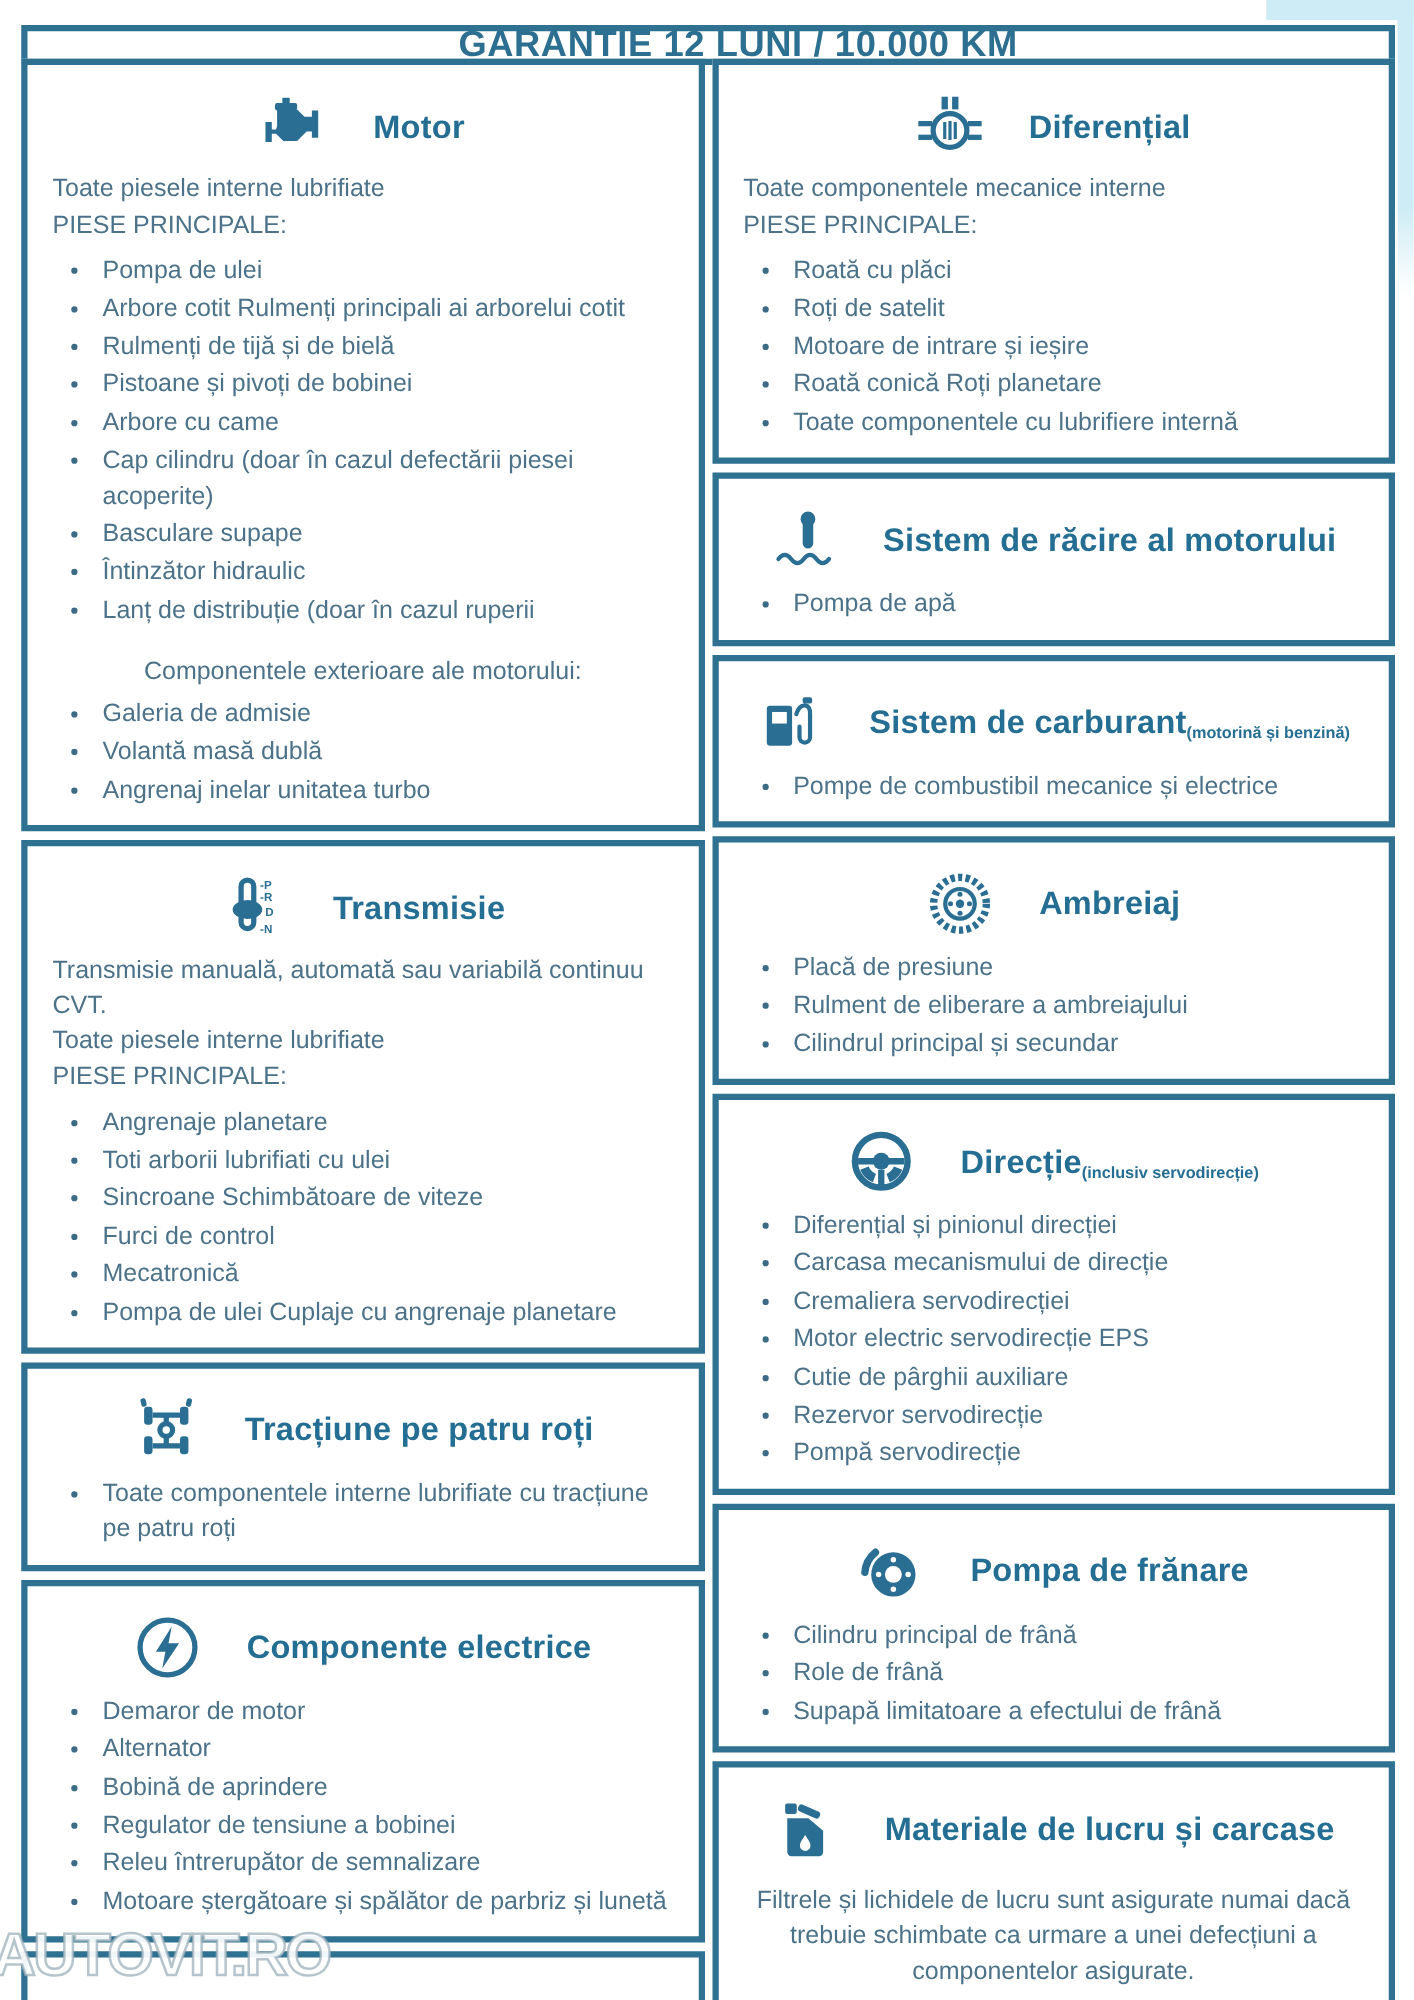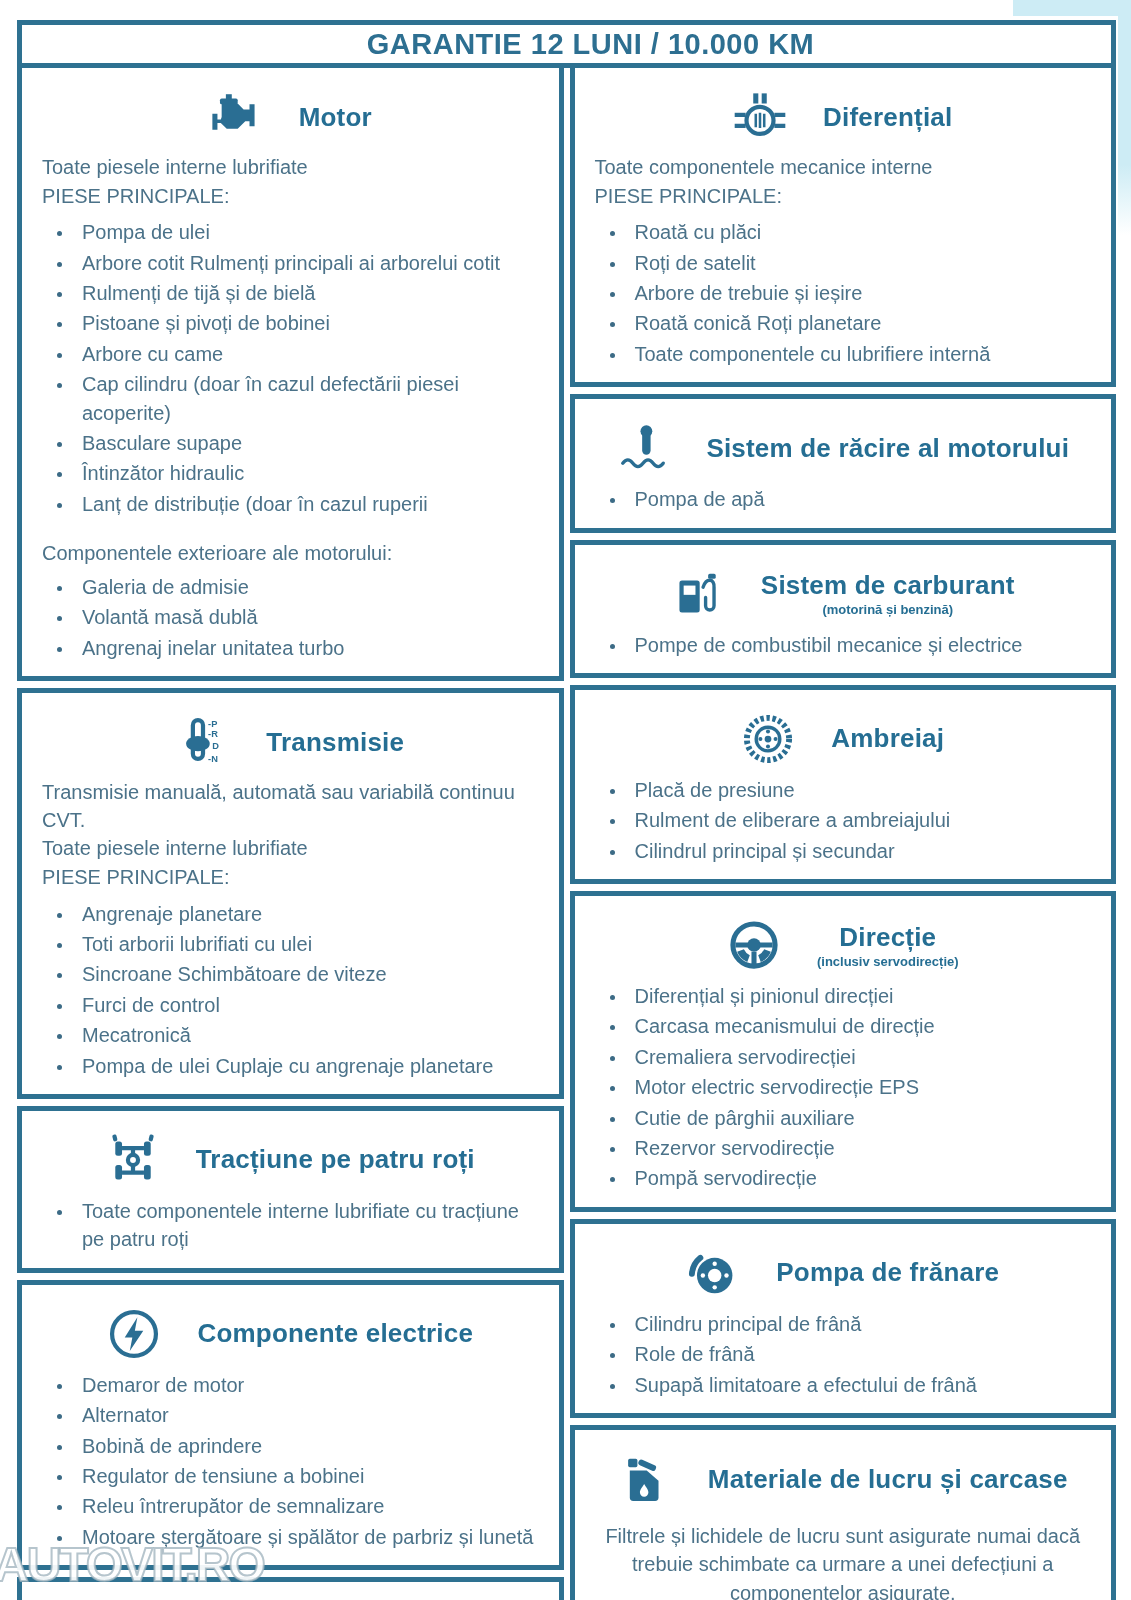--- a/index.html
+++ b/index.html
@@ -5,44 +5,44 @@
   html,body{margin:0;padding:0;}
   body{
     width:1131px;height:1600px;position:relative;background:#ffffff;
     font-family:"Liberation Sans",sans-serif;overflow:hidden;
   }
   .patch-top{position:absolute;top:0;right:0;width:118px;height:16px;background:#cdecf5;}
   .patch-right{position:absolute;top:0;right:0;width:13px;height:235px;
     background:linear-gradient(#cdecf5 70%,rgba(205,236,245,0));}
   .wrap{position:absolute;left:17px;top:20px;width:1099px;}
   .title-box{
-    border:5px solid #2e7191;background:#fff;height:48px;box-sizing:border-box;
+    border:5px solid #2e7191;background:#fff;height:32px;box-sizing:border-box;
     display:flex;align-items:center;justify-content:center;padding-left:48px;
   }
   .title-box h1{
     margin:0;font-size:29px;font-weight:bold;color:#2d6f91;letter-spacing:.5px;
   }
   .columns{display:grid;grid-template-columns:1fr 1fr;column-gap:6px;margin-top:-5px;align-items:start;}
   .col{display:flex;flex-direction:column;gap:7px;}
   .box{
     border:5px solid #2e7191;background:#fff;box-sizing:border-box;
     padding:14px 20px 12px;color:#4b7289;
   }
   .box-head{display:flex;align-items:center;justify-content:center;gap:36px;margin:8px 0 10px;}
   .icon{width:54px;height:54px;flex:0 0 auto;}
   .icon svg{width:100%;height:100%;display:block;}
-  .title-stack{display:flex;flex-direction:column;align-items:center;}
+  .title-stack{display:flex;flex-direction:row;align-items:flex-end;}
   .box-title{font-size:26px;font-weight:800;color:#256e93;letter-spacing:.2px;}
   .box-sub{font-size:13px;font-weight:700;color:#256e93;margin-top:1px;}
   .intro{text-align:left;font-size:20px;line-height:1.38;}
   .intro div{margin:1px 0;}
   ul.items{margin:8px 0 0;padding-left:32px;font-size:20px;line-height:1.42;list-style:disc;}
   ul.items li{padding-left:8px;margin:2px 0;}
   ul.items li::marker{color:#3c6b86;font-size:17px;}
-  .subheader{font-size:20px;margin-top:24px;}
+  .subheader{text-align:center;font-size:20px;margin-top:24px;}
   .paras{text-align:center;font-size:20px;line-height:1.42;margin-top:16px;}
   .paras div{margin:0 0 28px;}
   .spacer-top{margin-top:30px;}
   .watermark{
     position:absolute;left:-6px;bottom:8px;font-size:48px;font-weight:800;
     color:rgba(255,255,255,.93);-webkit-text-stroke:2px rgba(158,178,188,.75);
     letter-spacing:-2px;z-index:5;
   }
   
   .h-motor{min-height:505px;} .h-trans{min-height:368px;} .h-elec{min-height:282px;}
@@ -208,21 +208,21 @@
           </span>
           <span class="box-title">Diferențial</span>
         </div>
         <div class="intro">
             <div>Toate componentele mecanice interne</div>
             <div>PIESE PRINCIPALE:</div>
           </div>
         <ul class="items">
             <li>Roată cu plăci</li>
             <li>Roți de satelit</li>
-            <li>Arbore de trebuie și ieșire</li>
+            <li>Motoare de intrare și ieșire</li>
             <li>Roată conică Roți planetare</li>
             <li>Toate componentele cu lubrifiere internă</li>
           </ul>
       </div>
 
       <div class="box h-cool">
         <div class="box-head">
           <span class="icon">
             <svg viewBox="0 0 64 64">
               <circle cx="36" cy="12" r="7" fill="#2a6e93"></circle>

